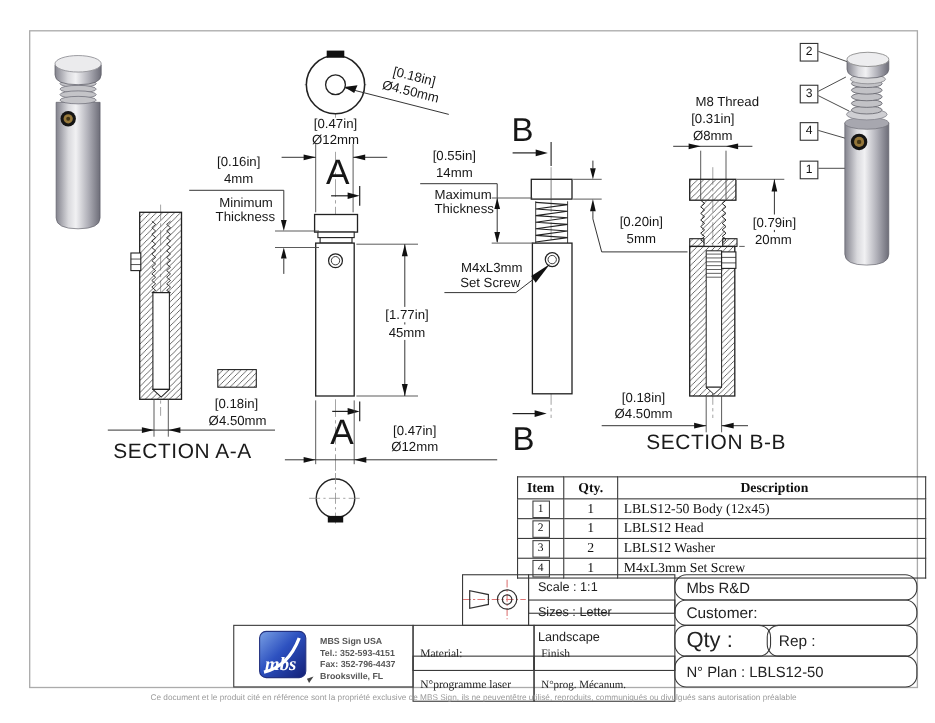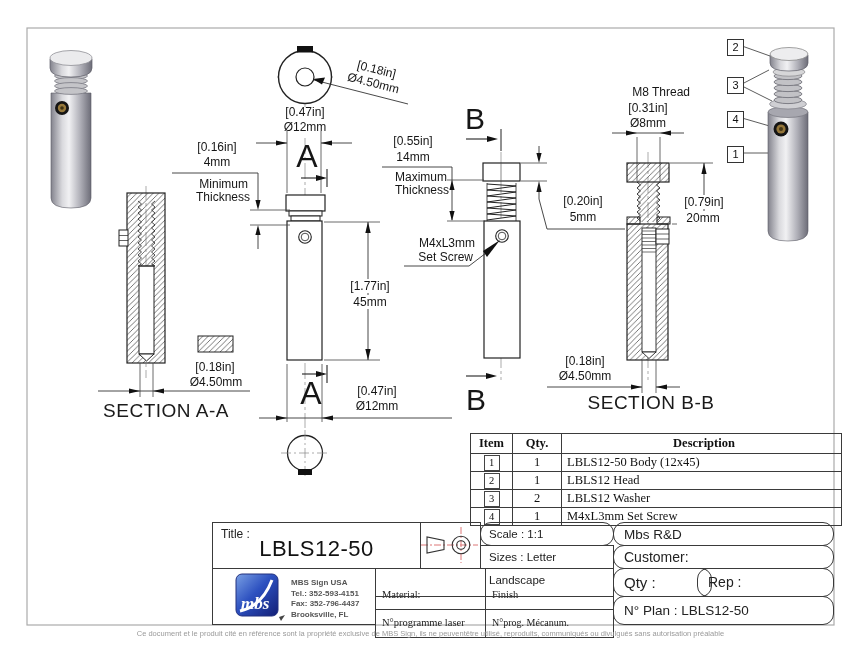--- a/index.html
+++ b/index.html
@@ -323,26 +323,22 @@
       <td class="col-desc">LBLS12 Washer</td>
     </tr>
     <tr>
       <td class="col-item"><span class="item-sq">4</span></td>
       <td class="col-qty">1</td>
       <td class="col-desc">M4xL3mm Set Screw</td>
     </tr>
   </tbody>
     </table>
 
-  <div class="tb-cell" style="left:212px;top:522px;width:209px;height:47px;">
-    <span class="tb-label" style="left:8px;top:4px;">Title :</span>
-    <div class="tb-title" style="top:13px;">LBLS12-50</div>
-  </div>
   <div class="tb-cell" style="left:420px;top:522px;width:61px;height:47px;"></div>
-  <div class="tb-cell tb-small" style="left:480px;top:522px;width:134px;height:24px;line-height:23px;border-radius:11px;">Scale : 1:1</div>
+  <div class="tb-cell tb-small" style="left:480px;top:522px;width:134px;height:36px;line-height:23px;">Scale : 1:1</div>
   <div class="tb-cell tb-small" style="left:480px;top:545px;width:134px;height:24px;line-height:23px;">Sizes : Letter Landscape</div>
   <div class="tb-cell tb-med" style="left:613px;top:522px;width:221px;height:24px;line-height:23px;">Mbs R&amp;D</div>
   <div class="tb-cell tb-med" style="left:613px;top:545px;width:221px;height:24px;line-height:23px;font-size:14px;">Customer:</div>
 
   <div class="tb-cell" style="left:212px;top:568px;width:164px;height:57px;">
     <svg width="52" height="52" style="position:absolute;left:22px;top:4px;">
       <defs>
         <linearGradient id="lgrad" x1="0" y1="0" x2="1" y2="1">
           <stop offset="0" stop-color="#7aa0e4"></stop>
             <stop offset="0.45" stop-color="#2d51c0"></stop>
@@ -359,19 +355,19 @@
       <div>Tel.: 352-593-4151</div>
       <div>Fax: 352-796-4437</div>
       <div>Brooksville, FL</div>
     </div>
   </div>
 
   <div class="tb-cell tb-tiny" style="left:375px;top:568px;width:111px;height:29px;">Material:</div>
   <div class="tb-cell tb-tiny" style="left:485px;top:568px;width:129px;height:29px;">Finish</div>
   <div class="tb-cell tb-tiny" style="left:375px;top:596px;width:111px;height:29px;">N°programme laser</div>
   <div class="tb-cell tb-tiny" style="left:485px;top:596px;width:129px;height:29px;font-size:10px;">N°prog. Mécanum.</div>
-  <div class="tb-cell tb-med" style="left:613px;top:568px;width:99px;height:29px;line-height:27px;font-size:15px;">Qty :</div>
+  <div class="tb-cell tb-med" style="left:613px;top:568px;width:88px;height:29px;line-height:27px;font-size:20px;">Qty :</div>
   <div class="tb-cell tb-med" style="left:697px;top:568px;width:137px;height:29px;line-height:27px;font-size:14px;">Rep :</div>
   <div class="tb-cell tb-med" style="left:613px;top:596px;width:221px;height:29px;line-height:27px;">N° Plan : LBLS12-50</div>
 
   <div class="disclaimer">Ce document et le produit cité en référence sont la propriété exclusive de MBS Sign, ils ne peuventêtre utilisé, reproduits, communiqués ou divulgués sans autorisation préalable</div>
 
 </div>
 
 </body></html>

